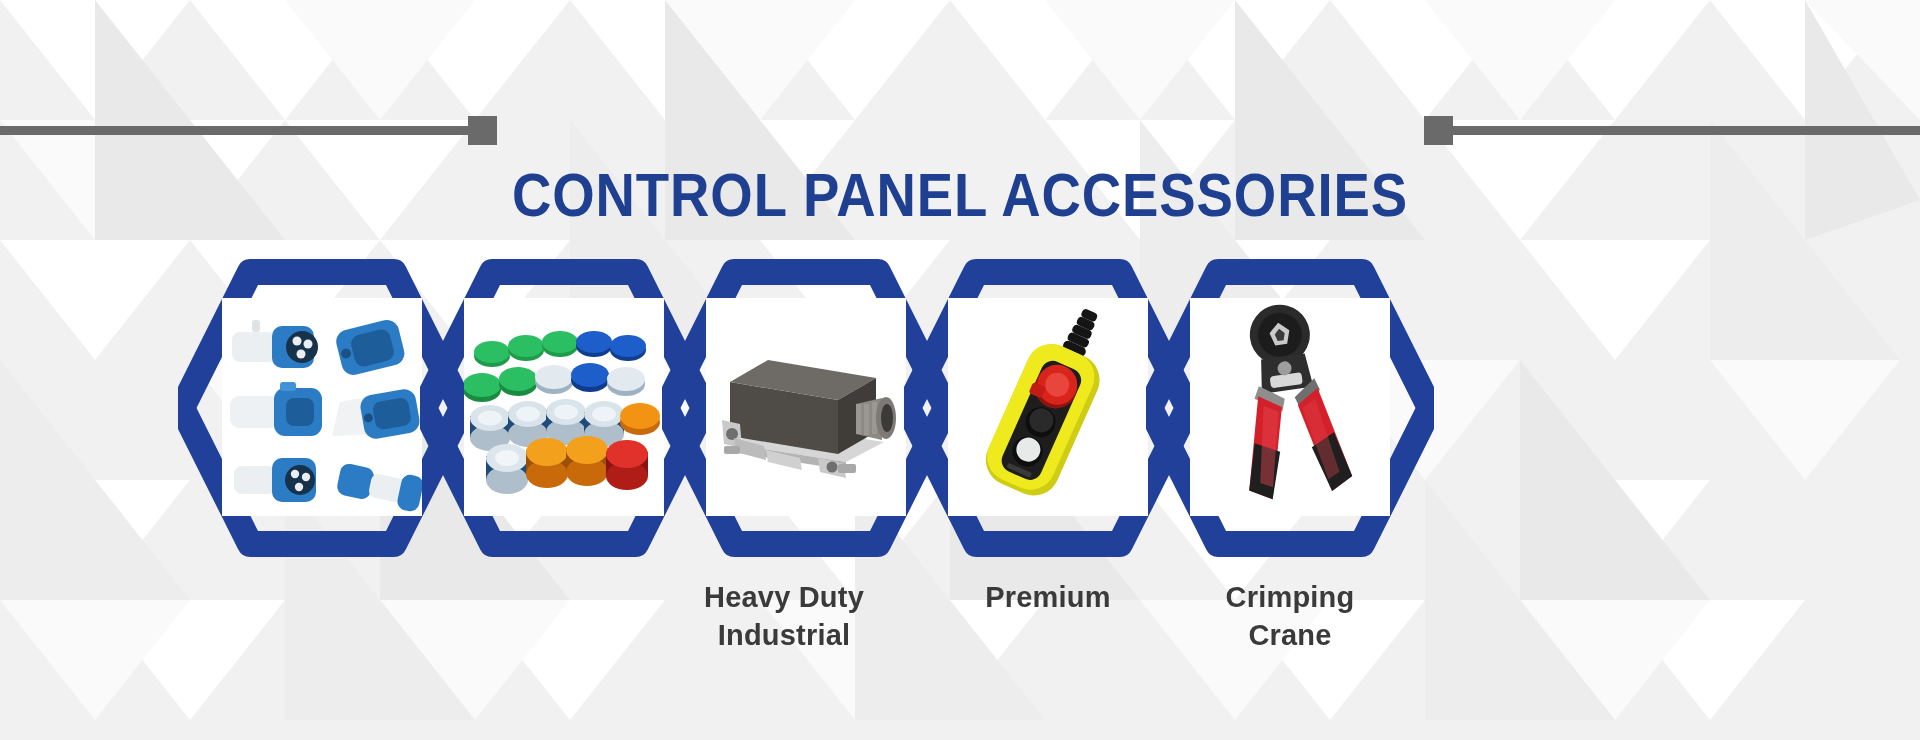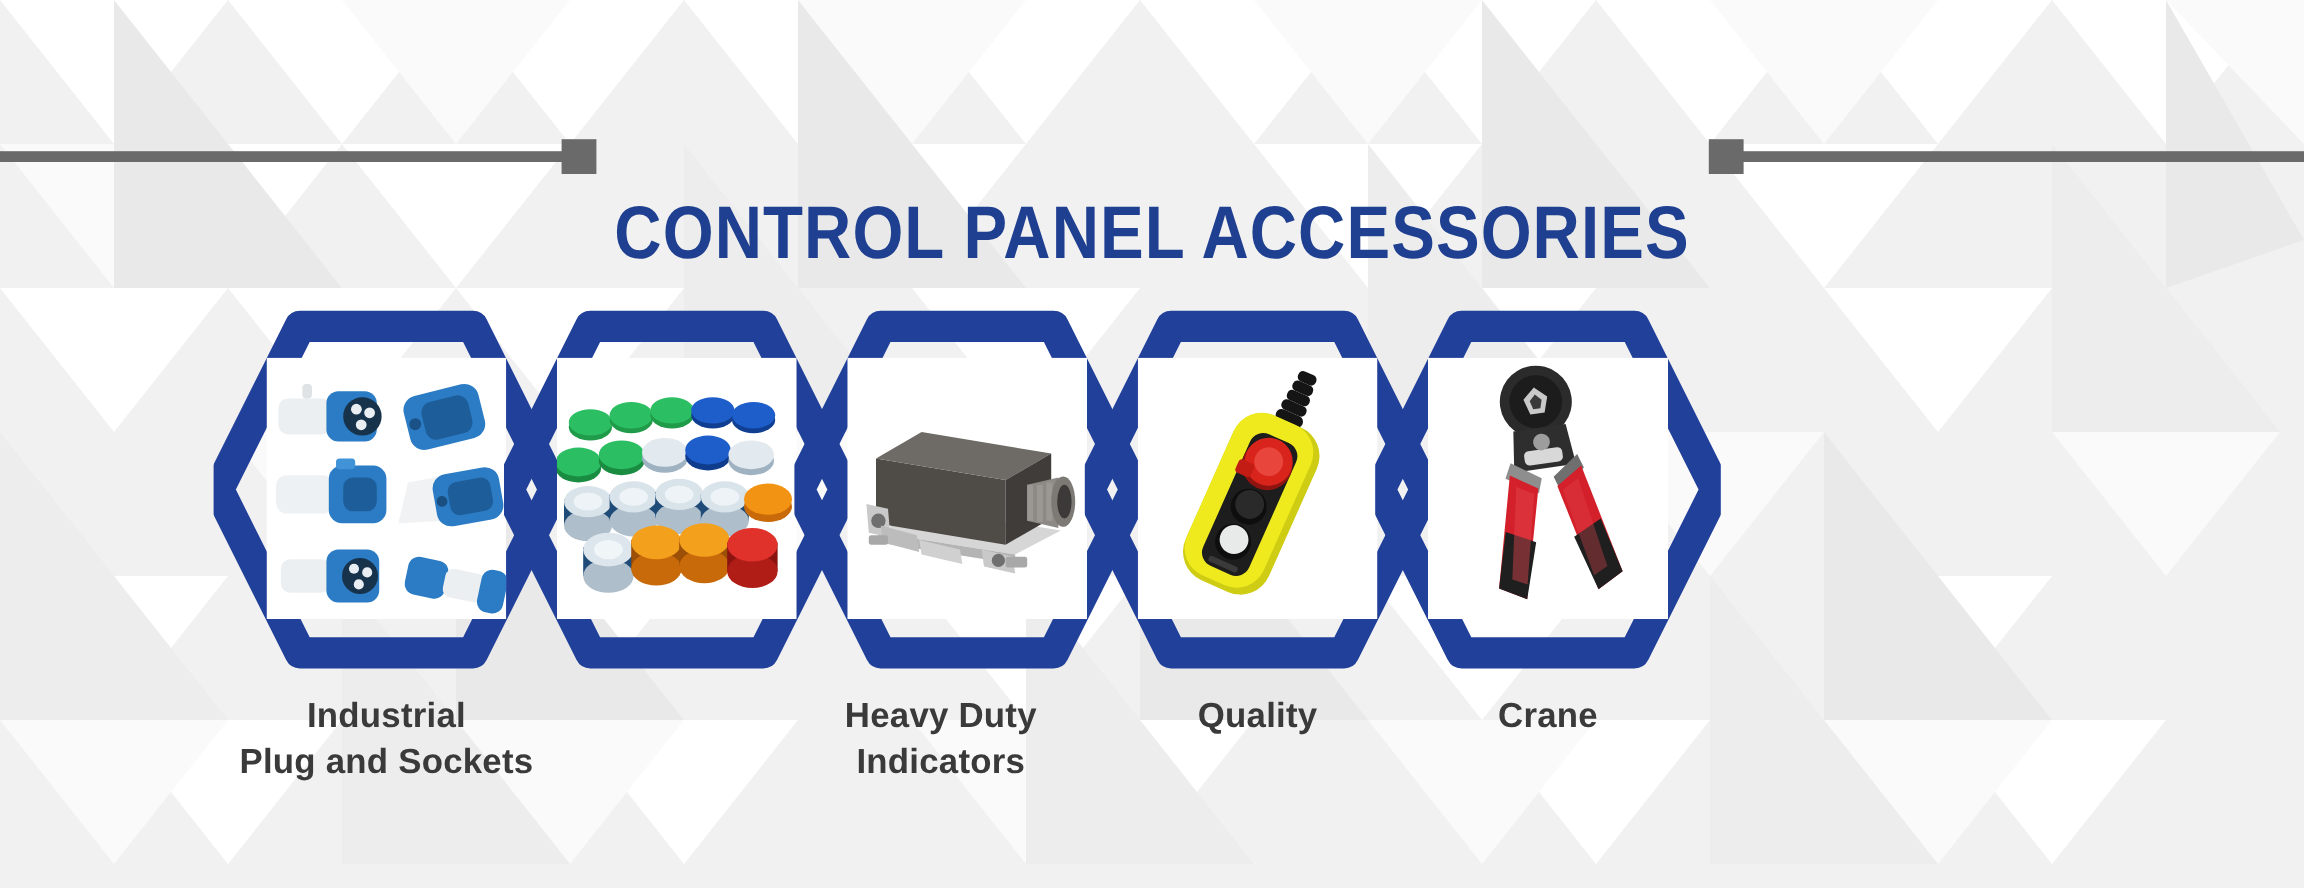--- a/index.html
+++ b/index.html
@@ -445,28 +445,25 @@
 
             <path d="M74 104 L88 112 L72 186 L60 180 Z" fill="#e2474f" opacity=".45"></path>
             <path d="M126 104 L112 112 L128 186 L140 180 Z" fill="#e2474f" opacity=".35"></path>
           </g>
         </svg>
       </div>
     </div>
 
   </div>
 
-  <div class="caption" style="left:142px">
-    <span class="ln">Industrial</span>
-    <span class="ln">Plug and Sockets</span>
-  </div>
   <div class="caption" style="left:604px">
     <span class="ln">Heavy Duty</span>
-    <span class="ln">Indicators</span>
+    <span class="ln">Industrial</span>
   </div>
   <div class="caption" style="left:868px">
-    <span class="ln">Quality</span>
+    <span class="ln">Premium</span>
   </div>
   <div class="caption" style="left:1110px">
+    <span class="ln">Crimping</span>
     <span class="ln">Crane</span>
   </div>
 
 </div>
 
 </body></html>

